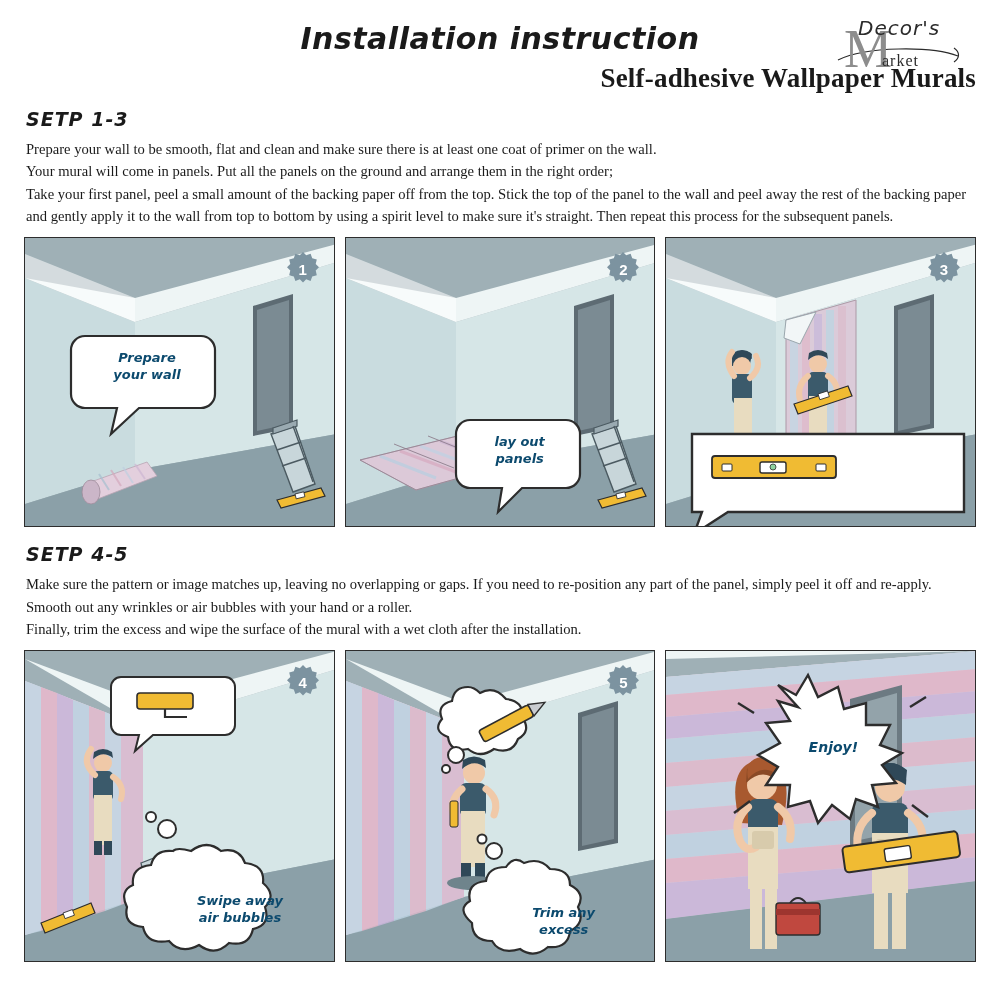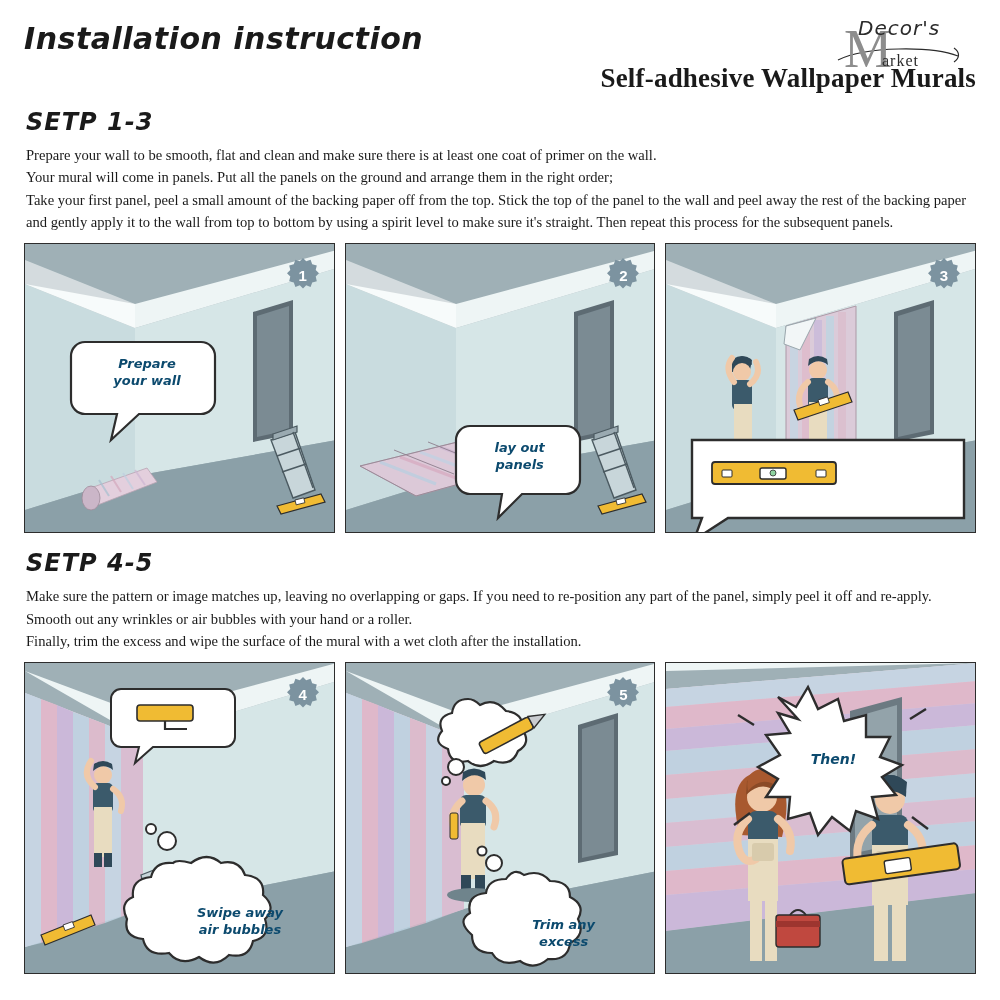--- a/index.html
+++ b/index.html
@@ -29,20 +29,21 @@
     height: 104px;
   }
   .title-main {
     font-family: "DejaVu Sans", sans-serif;
     font-style: italic;
     font-weight: bold;
     font-size: 30px;
     letter-spacing: 0.5px;
     padding-top: 22px;
     line-height: 1.1;
+    text-align: center;
   }
   .title-sub {
     font-family: "Liberation Serif", serif;
     font-weight: bold;
     font-size: 27px;
     padding-top: 8px;
     letter-spacing: 0.2px;
     text-align: right;
   }
   .logo {
@@ -86,21 +87,21 @@
     top: 32px;
     width: 126px;
     height: 22px;
   }
 
   
   .step-heading {
     font-family: "DejaVu Sans", sans-serif;
     font-style: italic;
     font-weight: bold;
-    font-size: 24px;
+    font-size: 19px;
     letter-spacing: 1px;
     margin: 4px 0 8px 2px;
   }
   .body-text {
     font-family: "Liberation Serif", serif;
     font-size: 14.6px;
     line-height: 1.53;
     margin: 0 0 10px 2px;
     max-width: 950px;
   }
@@ -585,19 +586,19 @@
 
         <g>
           <polygon points="112,34 130,44 142,24 152,46 172,36 178,58 200,52 200,74 224,74 214,94 236,102 216,114 230,132 206,134 212,156 190,148 184,168 166,154 152,172 144,150 122,156 124,134 100,134 112,116 92,104 114,92 100,72 124,70 112,50 132,56" fill="#ffffff" stroke="#2d2d2d" stroke-width="2.4"></polygon>
           <line x1="88" y1="62" x2="72" y2="52" stroke="#2d2d2d" stroke-width="2.4"></line>
           <line x1="84" y1="150" x2="68" y2="162" stroke="#2d2d2d" stroke-width="2.4"></line>
           <line x1="244" y1="56" x2="260" y2="46" stroke="#2d2d2d" stroke-width="2.4"></line>
           <line x1="246" y1="154" x2="262" y2="166" stroke="#2d2d2d" stroke-width="2.4"></line>
         </g>
       </svg>
       <div style="position:absolute; left:112px; top:88px; width:110px;">
-        <div class="bubble-text" style="font-size:14px;">Then!</div>
+        <div class="bubble-text" style="font-size:14px;">Enjoy!</div>
       </div>
     </div>
   </div>
 
   <div class="footer-space"></div>
 </div>
 
 </body></html>

